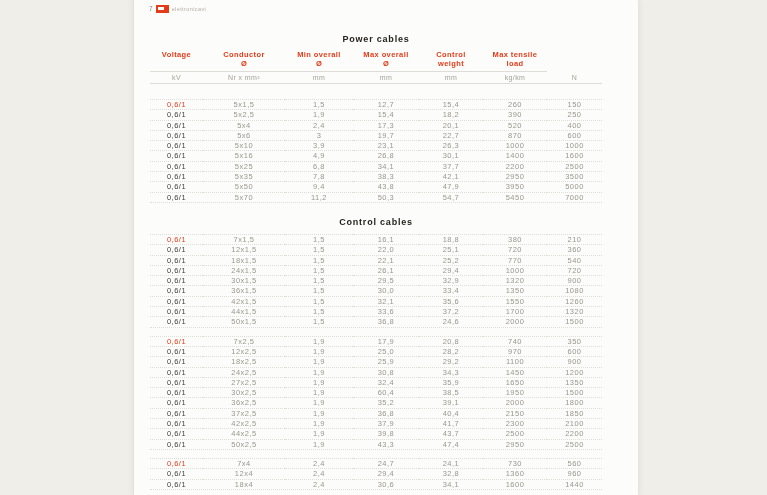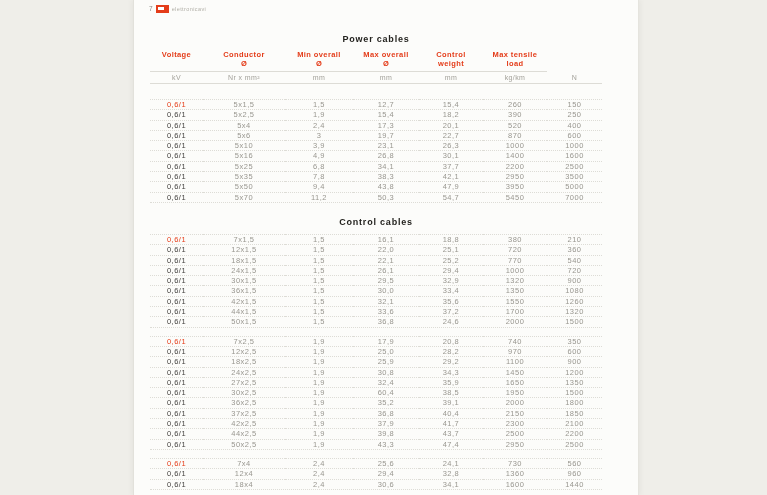--- a/index.html
+++ b/index.html
@@ -323,21 +323,21 @@
           <div class="cell">1,9</div>
           <div class="cell">43,3</div>
           <div class="cell">47,4</div>
           <div class="cell">2950</div>
           <div class="cell">2500</div>
         </div>
         <div class="grid block">
           <div class="cell volt red">0,6/1</div>
           <div class="cell">7x4</div>
           <div class="cell">2,4</div>
-          <div class="cell">25,6</div>
+          <div class="cell">24,7</div>
           <div class="cell">24,1</div>
           <div class="cell">730</div>
           <div class="cell">560</div>
           <div class="cell volt">0,6/1</div>
           <div class="cell">12x4</div>
           <div class="cell">2,4</div>
           <div class="cell">29,4</div>
           <div class="cell">32,8</div>
           <div class="cell">1360</div>
           <div class="cell">960</div>

